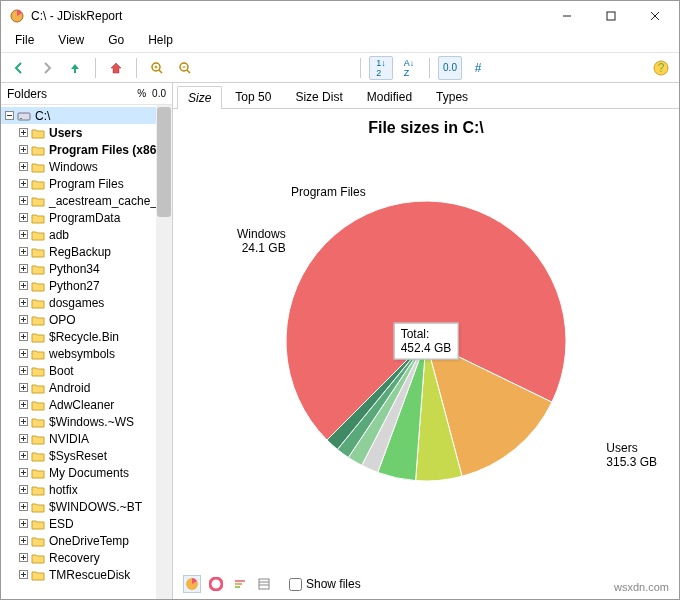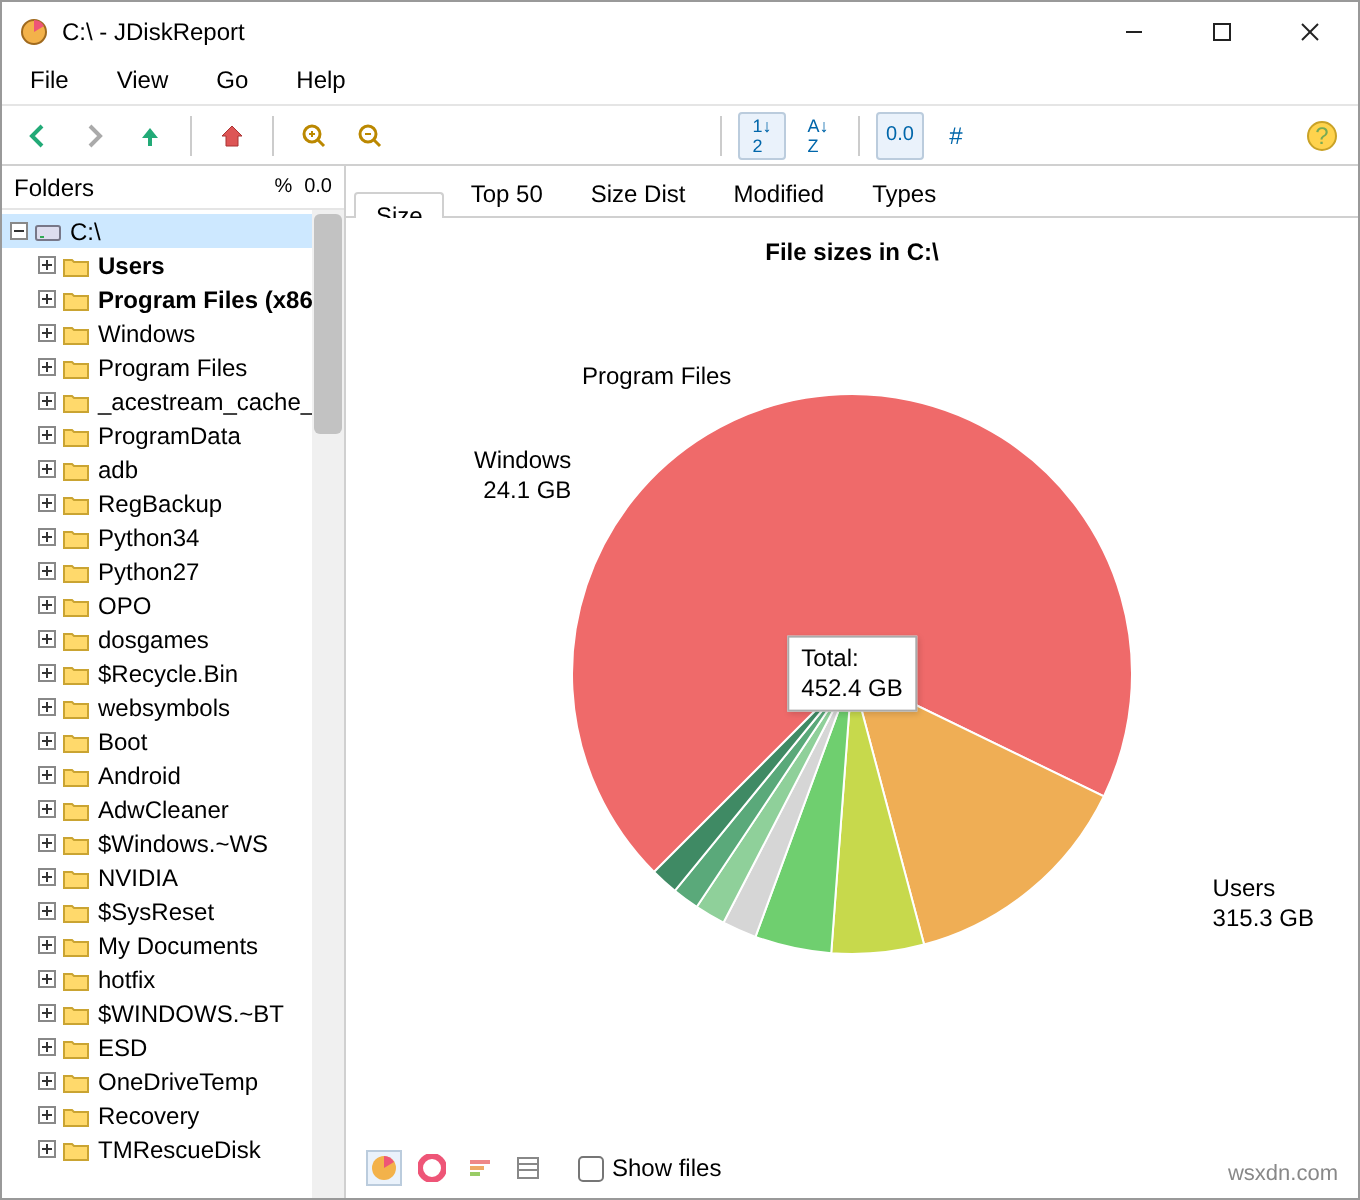--- a/index.html
+++ b/index.html
@@ -28,23 +28,23 @@
     .tree-row .folder-icon { width: 14px; height: 12px; margin-right: 4px; }
     .tree-row.selected { background: #cde8ff; }
     .tree-row.bold .label { font-weight: bold; }
     .tree-row .label { font-size: 12px; }
     .tree-row.indent { padding-left: 16px; }
     .scrollbar-track { position:absolute; right:0; top:0; width:16px; height:100%; background:#f0f0f0;}
     .scrollbar-thumb { position:absolute; right:1px; top:2px; width:14px; height:110px; background:#c2c2c2; border-radius:3px;}
     .main { flex: 1; display: flex; flex-direction: column; }
     .tabs { height: 26px; display: flex; align-items: flex-end; padding: 2px 4px 0 4px; gap: 2px; border-bottom: 1px solid #d0d0d0;}
     .tab { padding: 4px 10px; border: 1px solid transparent; border-bottom: none; cursor: default; font-size:12px; }
-    .tab.active { background: #fff; border-color: #d0d0d0; border-radius: 2px 2px 0 0; position: relative; top: 11px;}
+    .tab.active { background: #fff; border-color: #d0d0d0; border-radius: 2px 2px 0 0; position: relative; top: 1px; font-style: italic;}
     .chart-area { flex: 1; position: relative; background: #fff; }
-    .chart-title { text-align: center; padding: 10px 0 4px 0; font-weight: bold; font-size: 12px;}
+    .chart-title { text-align: center; padding: 10px 0 4px 0; font-weight: bold; font-size: 16px;}
     .pie-wrap { position: relative; width: 100%; height: 400px; }
     svg.pie { position: absolute; left: 50%; top: 50%; transform: translate(-50%, -50%); }
     .pie-label { position: absolute; font-size: 11px; text-align: left; line-height: 1.2; }
     .pie-label.right { text-align: left; }
     .pie-label.left { text-align: right; }
     .tooltip { position: absolute; left: 50%; top: 50%; transform: translate(-50%, -50%); background: #fff; border: 1px solid #aaa; padding: 3px 6px; font-size: 11px; text-align:left; line-height:1.2; box-shadow: 1px 1px 3px rgba(0,0,0,0.15);}
     .bottombar { position: absolute; bottom: 6px; left: 10px; display: flex; align-items: center; gap: 6px; }
     .bottombar .bicon { width: 18px; height: 18px; border: 1px solid transparent; display:flex; align-items:center; justify-content:center;}
     .bottombar .bicon.active { border-color:#bcd; background:#eaf2fb;}
     .bottombar label { display: flex; align-items: center; gap: 4px; font-size: 12px; margin-left: 10px;}
@@ -304,34 +304,34 @@
             <span class="expander">
               <svg viewBox="0 0 9 9">
                 <rect x="0.5" y="0.5" width="8" height="8" fill="#fff" stroke="#888"></rect>
                 <line x1="2" y1="4.5" x2="7" y2="4.5" stroke="#333"></line>
                 <line x1="4.5" y1="2" x2="4.5" y2="7" stroke="#333"></line>
               </svg>
             </span>
             <span class="folder-icon"><svg viewBox="0 0 14 12">
                 <path d="M1 3 L5 3 L6 4 L13 4 L13 11 L1 11 Z" fill="#ffd96b" stroke="#caa432"></path>
               </svg></span>
+            <span class="label">dosgames</span>
+          </div>
+          <div class="tree-row indent">
+            <span class="expander">
+              <svg viewBox="0 0 9 9">
+                <rect x="0.5" y="0.5" width="8" height="8" fill="#fff" stroke="#888"></rect>
+                <line x1="2" y1="4.5" x2="7" y2="4.5" stroke="#333"></line>
+                <line x1="4.5" y1="2" x2="4.5" y2="7" stroke="#333"></line>
+              </svg>
+            </span>
+            <span class="folder-icon"><svg viewBox="0 0 14 12">
+                <path d="M1 3 L5 3 L6 4 L13 4 L13 11 L1 11 Z" fill="#ffd96b" stroke="#caa432"></path>
+              </svg></span>
             <span class="label">OPO</span>
-          </div>
-          <div class="tree-row indent">
-            <span class="expander">
-              <svg viewBox="0 0 9 9">
-                <rect x="0.5" y="0.5" width="8" height="8" fill="#fff" stroke="#888"></rect>
-                <line x1="2" y1="4.5" x2="7" y2="4.5" stroke="#333"></line>
-                <line x1="4.5" y1="2" x2="4.5" y2="7" stroke="#333"></line>
-              </svg>
-            </span>
-            <span class="folder-icon"><svg viewBox="0 0 14 12">
-                <path d="M1 3 L5 3 L6 4 L13 4 L13 11 L1 11 Z" fill="#ffd96b" stroke="#caa432"></path>
-              </svg></span>
-            <span class="label">dosgames</span>
           </div>
           <div class="tree-row indent">
             <span class="expander">
               <svg viewBox="0 0 9 9">
                 <rect x="0.5" y="0.5" width="8" height="8" fill="#fff" stroke="#888"></rect>
                 <line x1="2" y1="4.5" x2="7" y2="4.5" stroke="#333"></line>
                 <line x1="4.5" y1="2" x2="4.5" y2="7" stroke="#333"></line>
               </svg>
             </span>
             <span class="folder-icon"><svg viewBox="0 0 14 12">

